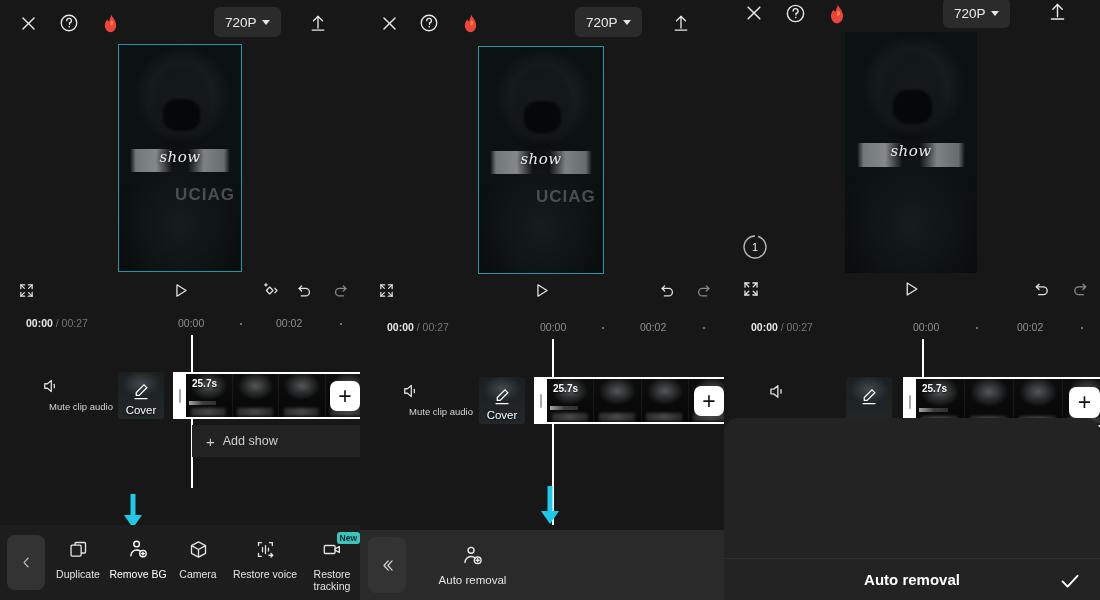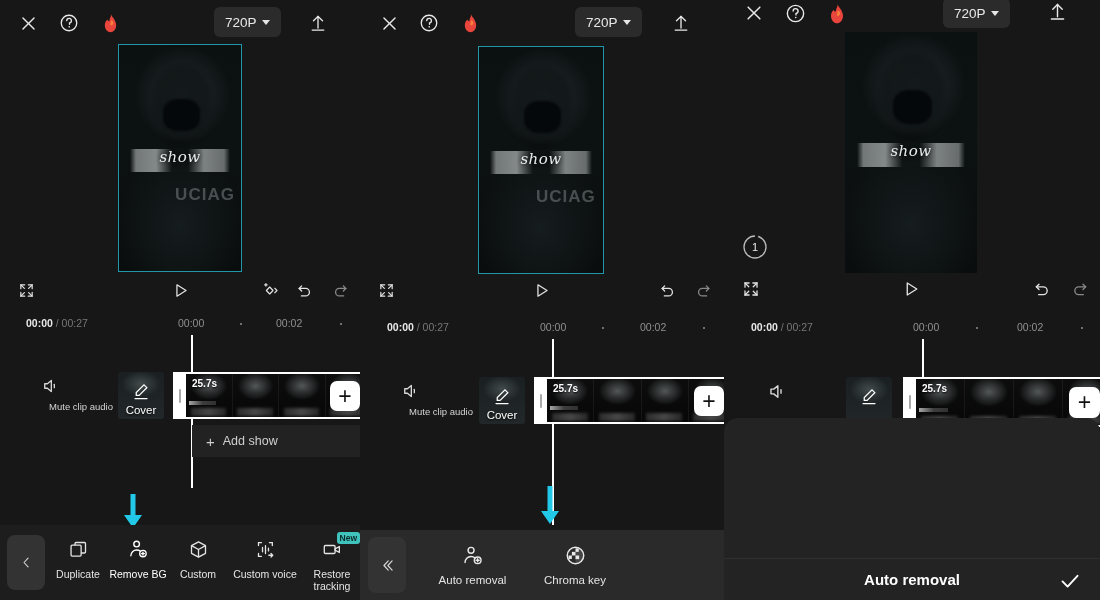--- a/index.html
+++ b/index.html
@@ -319,32 +319,32 @@
           <div class="lb">Remove BG</div>
         </div>
 
         <div class="tool">
           <div class="ic">
             <svg width="21" height="21" viewBox="0 0 24 24" fill="none" stroke="#e4e4e4" stroke-width="1.5" stroke-linejoin="round">
                 <path d="M12 3.2 20 7.6v8.8L12 20.8 4 16.4V7.6z"></path>
                 <path d="M4 7.6 12 12l8-4.4M12 12v8.8"></path>
               </svg>
           </div>
-          <div class="lb">Custom</div>
+          <div class="lb">Camera</div>
         </div>
 
         <div class="tool wide">
           <div class="ic">
             <svg width="21" height="21" viewBox="0 0 24 24" fill="none" stroke="#e4e4e4" stroke-width="1.5" stroke-linecap="round">
                 <path d="M4 7.5V4.2h3.3M16.5 4.2h3.3v3.3M4 16.5v3.3h3.3"></path>
                 <path d="M8.6 9.6v5M12 7.6v9M15.4 10.6v3"></path>
                 <path d="M15.8 18.6h4.4M18.3 16.6l2 2-2 2" stroke-linejoin="round"></path>
               </svg>
           </div>
-          <div class="lb">Custom voice</div>
+          <div class="lb">Restore voice</div>
         </div>
 
         <div class="tool">
           <div class="ic">
             <svg width="22" height="21" viewBox="0 0 24 24" fill="none" stroke="#e4e4e4" stroke-width="1.5" stroke-linejoin="round">
                 <rect x="3.2" y="7.4" width="12.3" height="9.2" rx="1.3"></rect>
                 <path d="M15.5 11.2 20.4 8.6v6.8l-4.9-2.6z"></path>
               </svg>
           </div>
           <div class="badge-new">New</div>
@@ -505,35 +505,20 @@
                 <circle cx="10.5" cy="6.6" r="3.1"></circle>
                 <path d="M4.2 19.4c0-3.6 2.8-6.3 6.3-6.3 1.6 0 3 .5 4.1 1.4"></path>
                 <circle cx="17.4" cy="17" r="3.5"></circle>
                 <path d="M17.4 15.4v3.2M15.8 17h3.2"></path>
               </svg>
           </div>
           <div class="lb" style="font-size:11.5px;">Auto removal</div>
         </div>
 
 
-        <div class="tool" style="width:100px;">
-          <div class="ic">
-            <svg width="23" height="23" viewBox="0 0 24 24">
-                <circle cx="12" cy="12" r="8.6" fill="none" stroke="#e8e8e8" stroke-width="1.5"></circle>
-                <path d="M12 3.4a8.6 8.6 0 0 1 0 17.2z" fill="#e8e8e8" opacity=".15"></path>
-                <g fill="#e8e8e8">
-                  <rect x="8.2" y="8.2" width="3.8" height="3.8"></rect>
-                  <rect x="12" y="12" width="3.8" height="3.8"></rect>
-                  <rect x="12" y="4.6" width="3.4" height="3.6"></rect>
-                  <rect x="4.8" y="12" width="3.4" height="3.6"></rect>
-                </g>
-              </svg>
-          </div>
-          <div class="lb" style="font-size:11.5px;">Chroma key</div>
-        </div>
       </div>
     </div>
   </div>
 
   <div class="panel p3">
 
     <div class="topbar">
       <div class="tb-ico tb-close" style="left:17px; top:0;">
         <svg width="20" height="20" viewBox="0 0 24 24" fill="none" stroke="#e9e9e9" stroke-width="1.8" stroke-linecap="round">
             <path d="M5 5 L19 19 M19 5 L5 19"></path>

